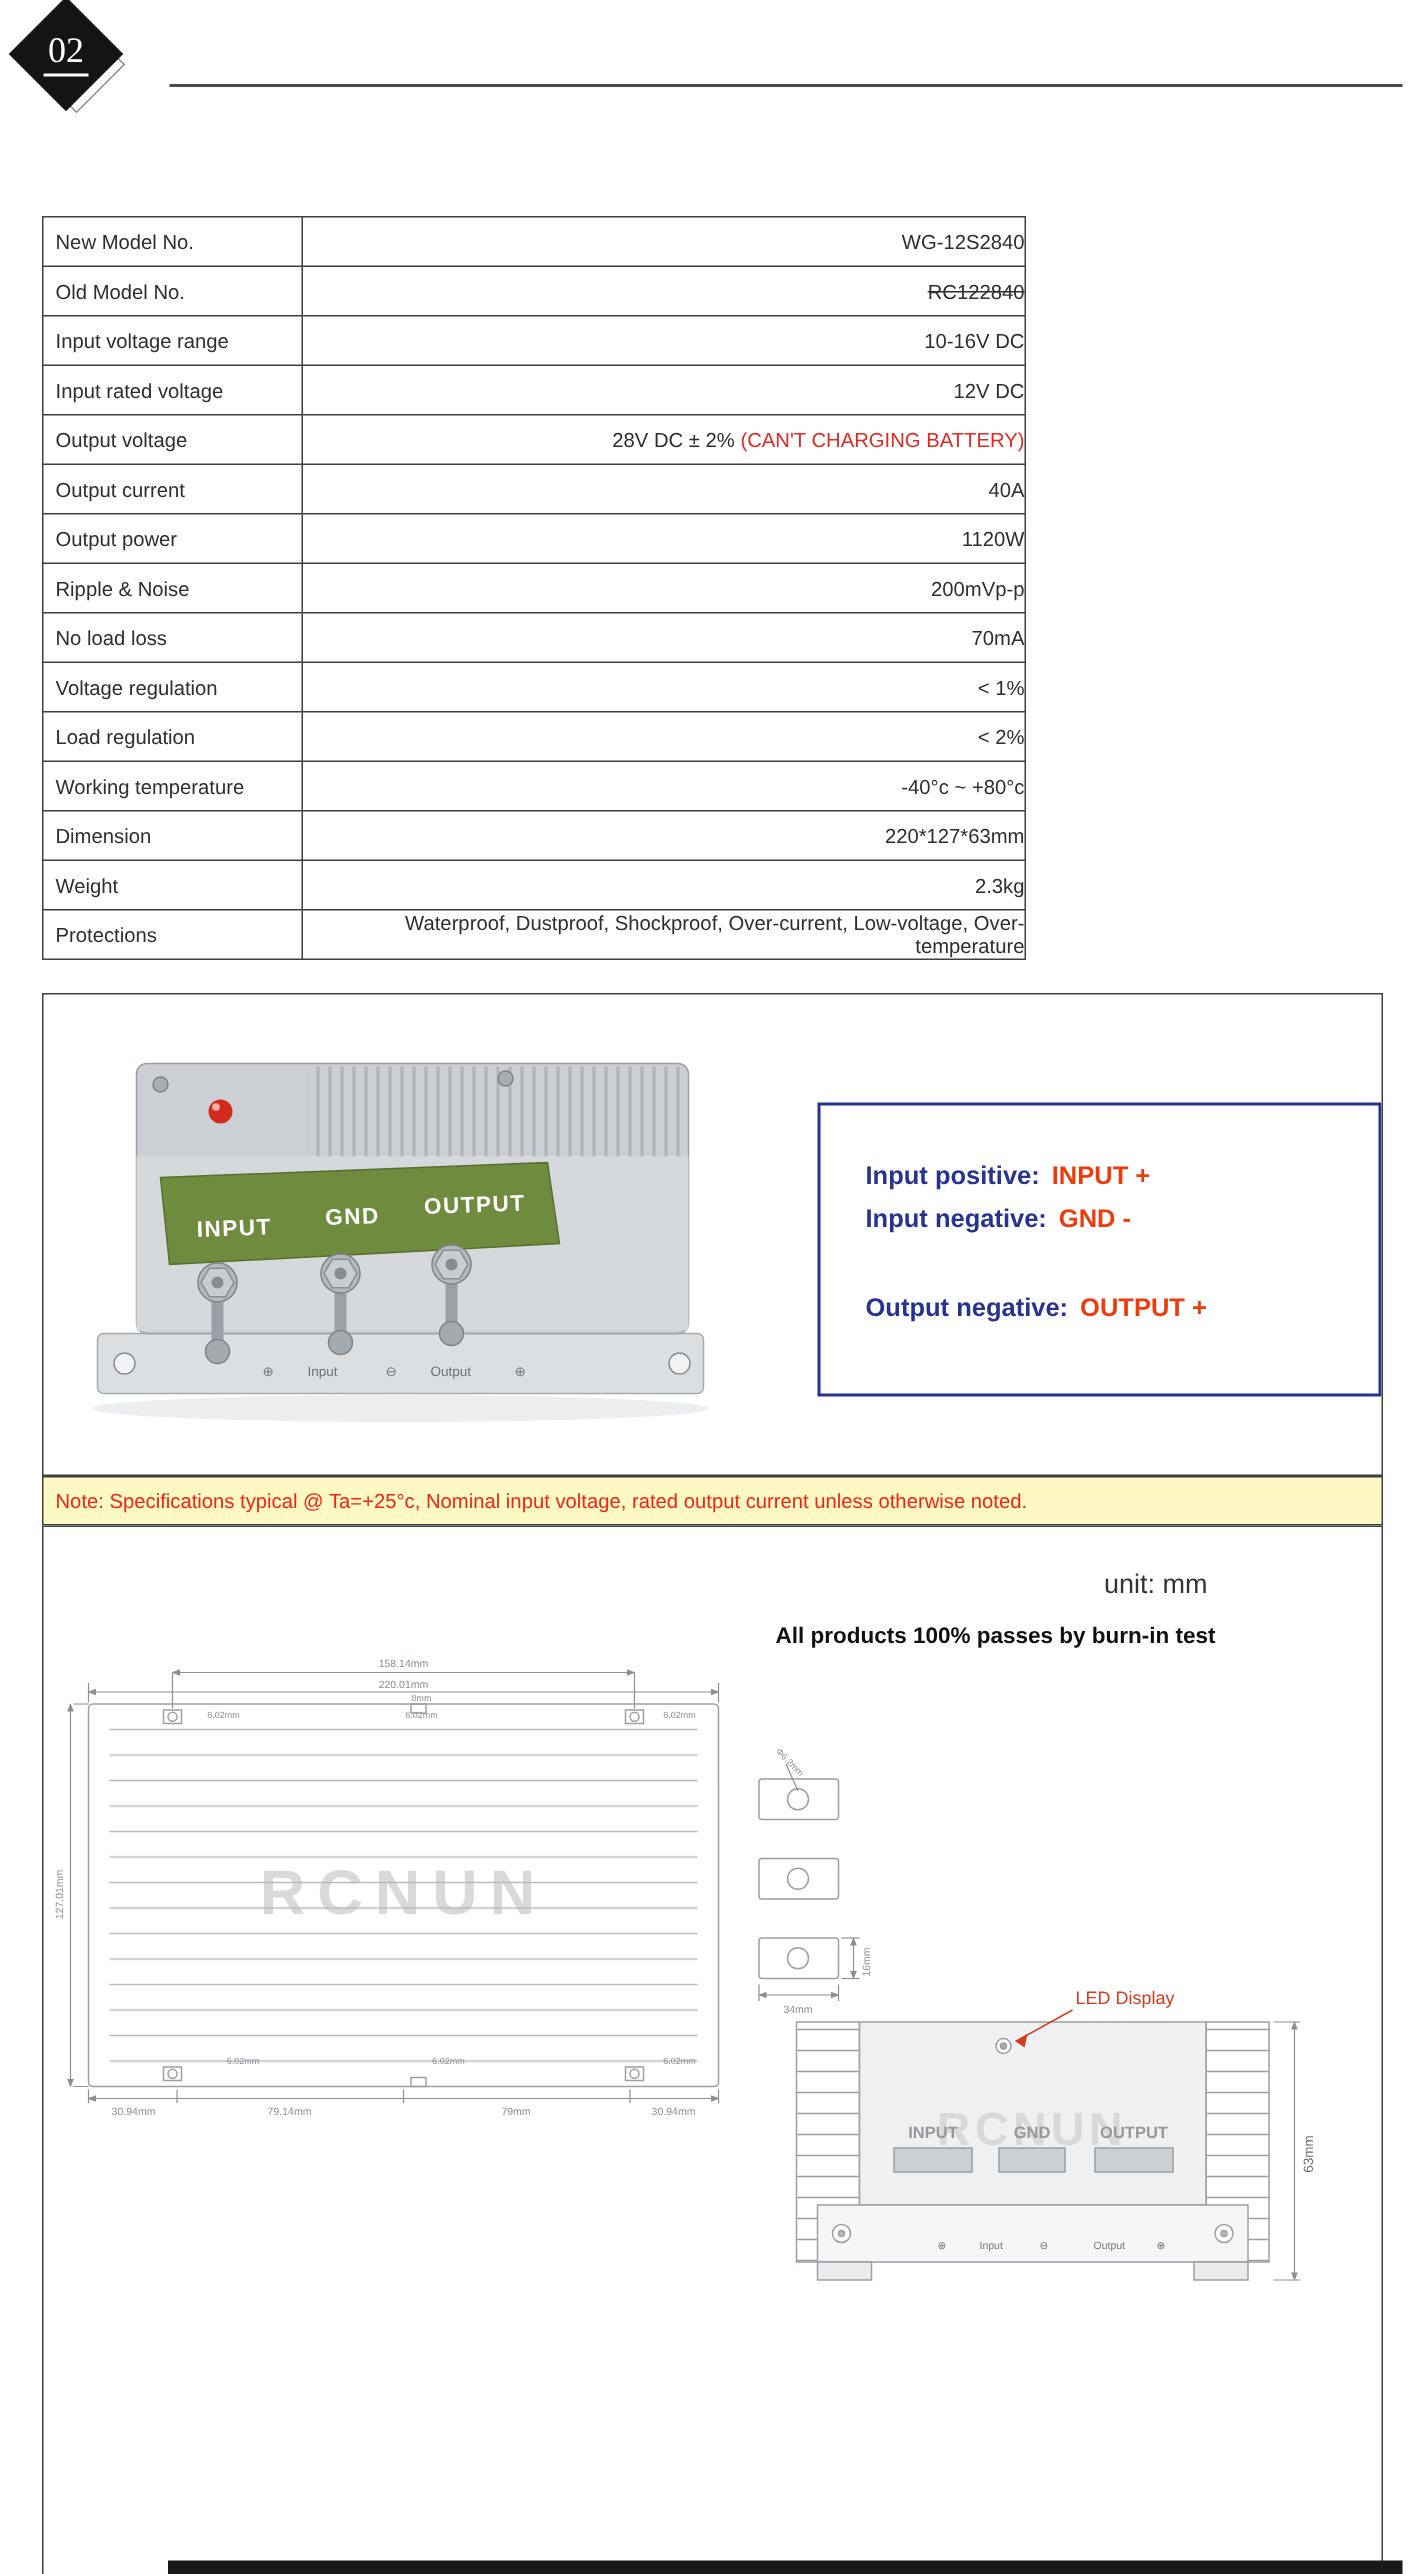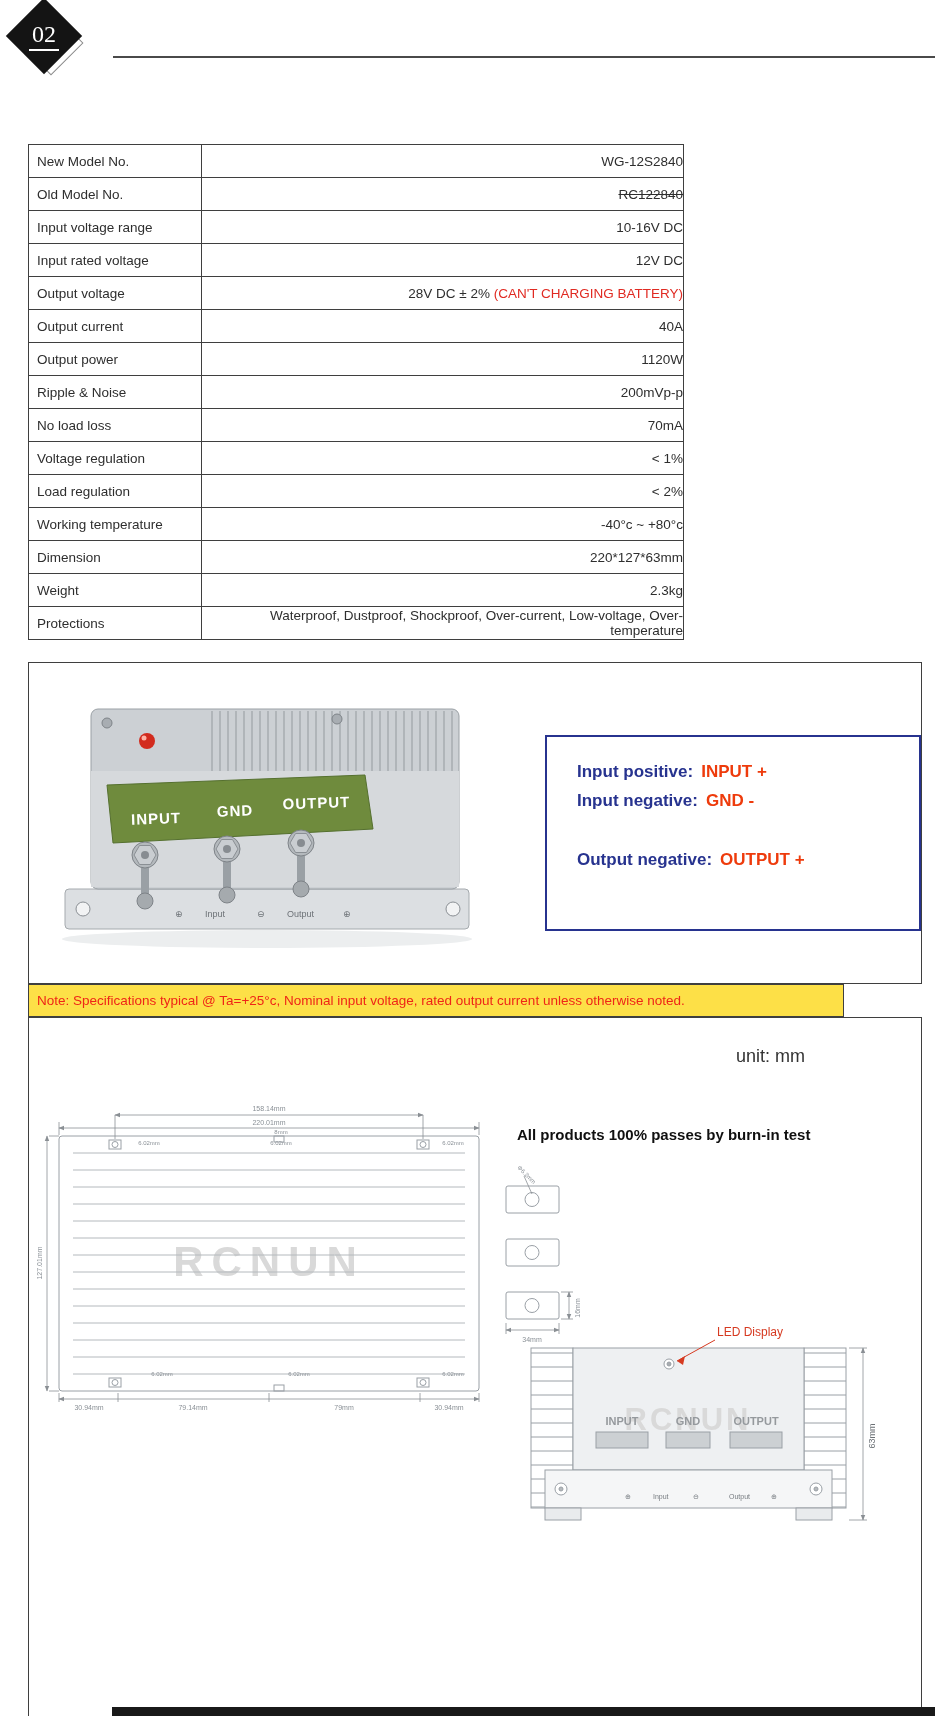--- a/index.html
+++ b/index.html
@@ -26,34 +26,34 @@
   .spec-table td.val { text-align:right; }
   .red-text   { color:#e02a22; }
   .blue-text  { color:#2f6ea5; }
   .strike     { text-decoration:line-through; }
 
   
   .product-box { position:absolute; left:28px; top:662px; width:894px; height:322px;
                  border:1px solid #3f3f3f; background:#fff; }
   .product-svg { position:absolute; left:6px; top:12px; width:450px; height:300px; }
   .terminal-box { position:absolute; left:516px; top:72px; width:376px; height:196px;
-                  border:2px solid #27338f; padding:20px 0 0 30px; background:#fff; }
+                  border:2px solid #27338f; padding:32px 0 0 30px; background:#fff; }
   .terminal-box p { font-size:17px; line-height:29px; font-weight:bold; white-space:nowrap; }
   .terminal-box p.gap-top { margin-top:30px; }
   .t-label { color:#27338f; }
   .t-value { color:#ee3b0c; margin-left:8px; }
 
   
-  .note-row { position:absolute; left:28px; top:984px; width:816px; height:33px; border:1px solid #3f3f3f;
-              display:flex; align-items:center; padding-left:8px; font-size:13.5px; color:#ef2517; background:#fde047; }
+  .note-row { position:absolute; left:28px; top:984px; width:894px; height:33px; border:1px solid #3f3f3f;
+              display:flex; align-items:center; padding-left:8px; font-size:13.5px; color:#ef2517; background:#fef9c3; }
 
   
   .drawings-box { position:absolute; left:28px; top:1017px; width:894px; height:804px; border:1px solid #3f3f3f; background:#fff; }
   .unit-label   { position:absolute; left:707px; top:28px; font-size:18px; color:#333; }
-  .burnin-label { position:absolute; left:488px; top:64px; font-size:15px; font-weight:bold; color:#101010;margin-top:44px; }
+  .burnin-label { position:absolute; left:488px; top:64px; font-size:15px; font-weight:bold; color:#101010; }
   .drawings-svg { position:absolute; left:0; top:0; width:892px; height:683px; }
 
   svg text { font-family:"Liberation Sans","DejaVu Sans",sans-serif; }
   .dim-text   { fill:#8a9096; font-size:7px; }
   .dim-text-s { fill:#8a9096; font-size:6px; }
   .wm-text    { fill:#d9d9d9; font-weight:bold; }
   .emboss     { fill:#95999d; font-weight:bold; }
 
   .footer-bar { position:absolute; left:112px; top:1707px; width:823px; height:9px; background:#191919; }
 </style>

